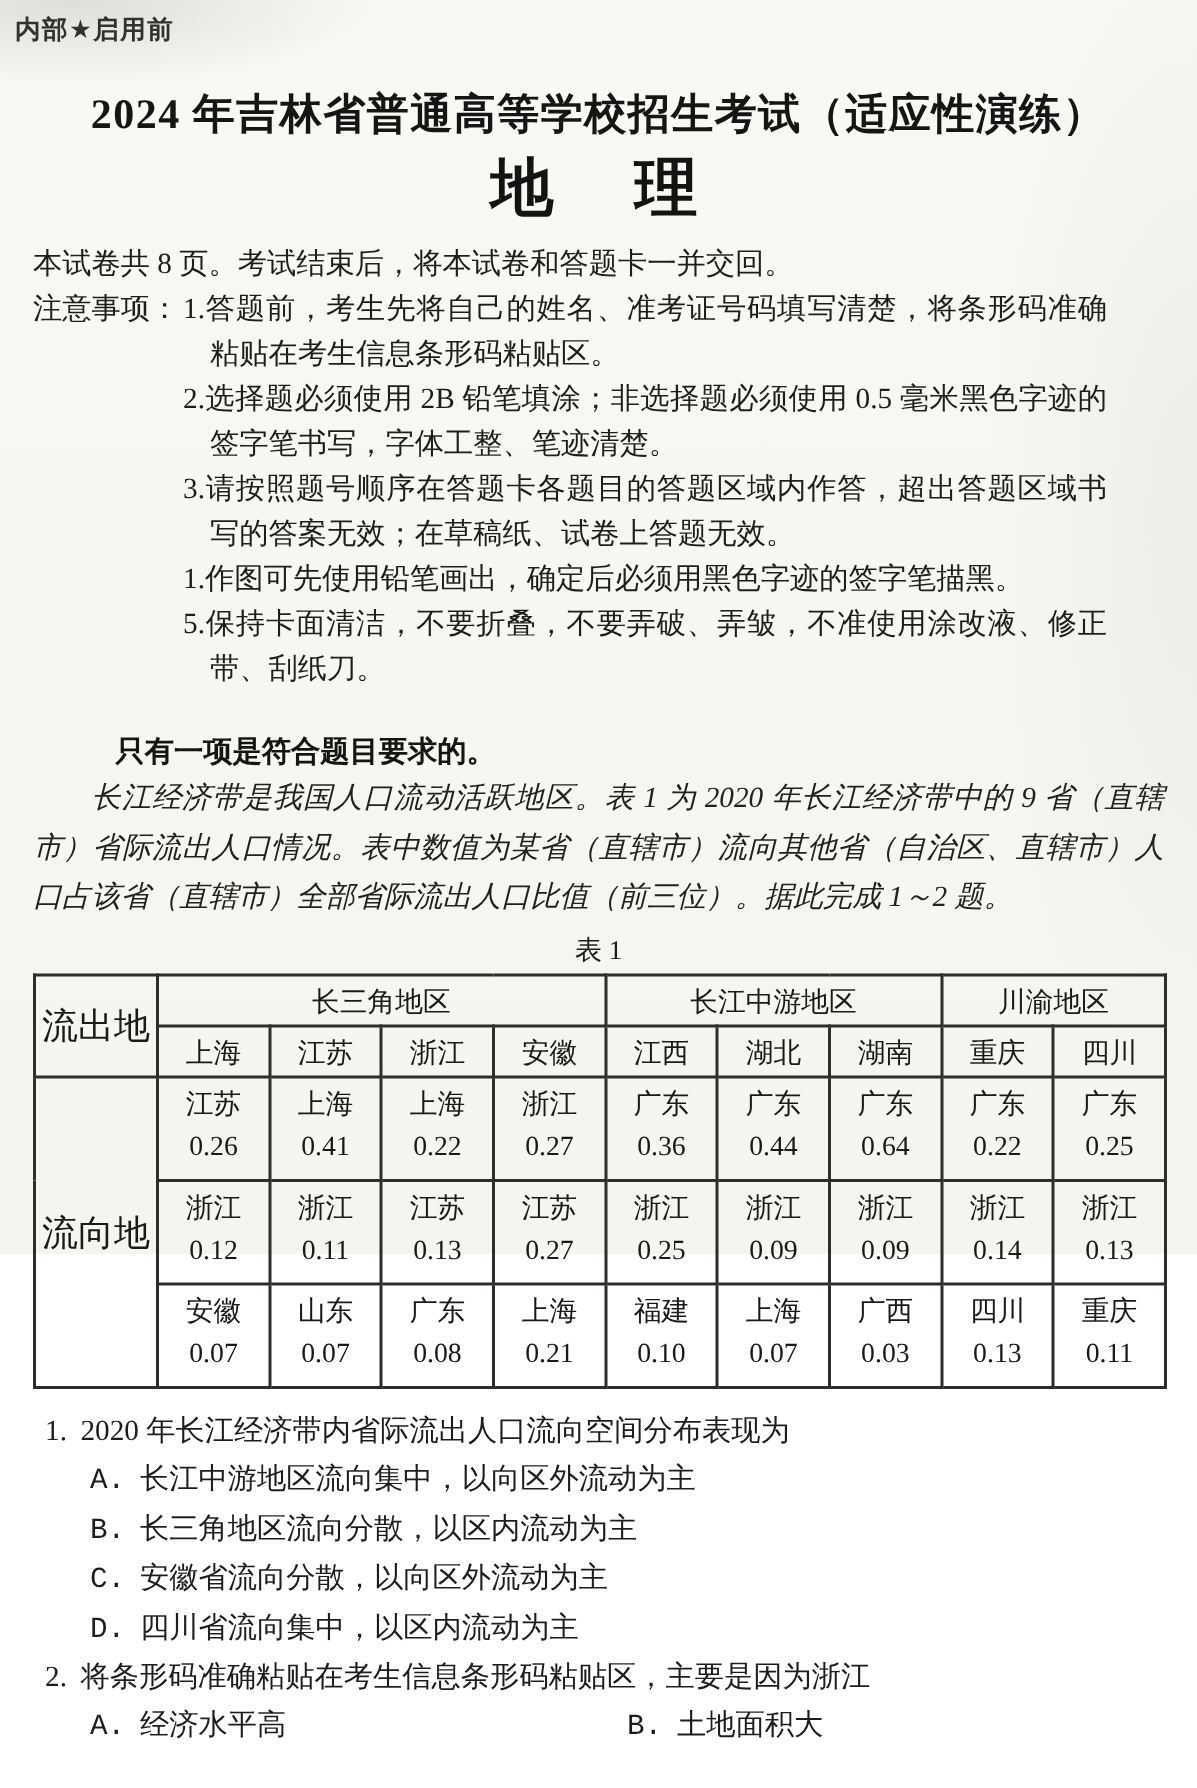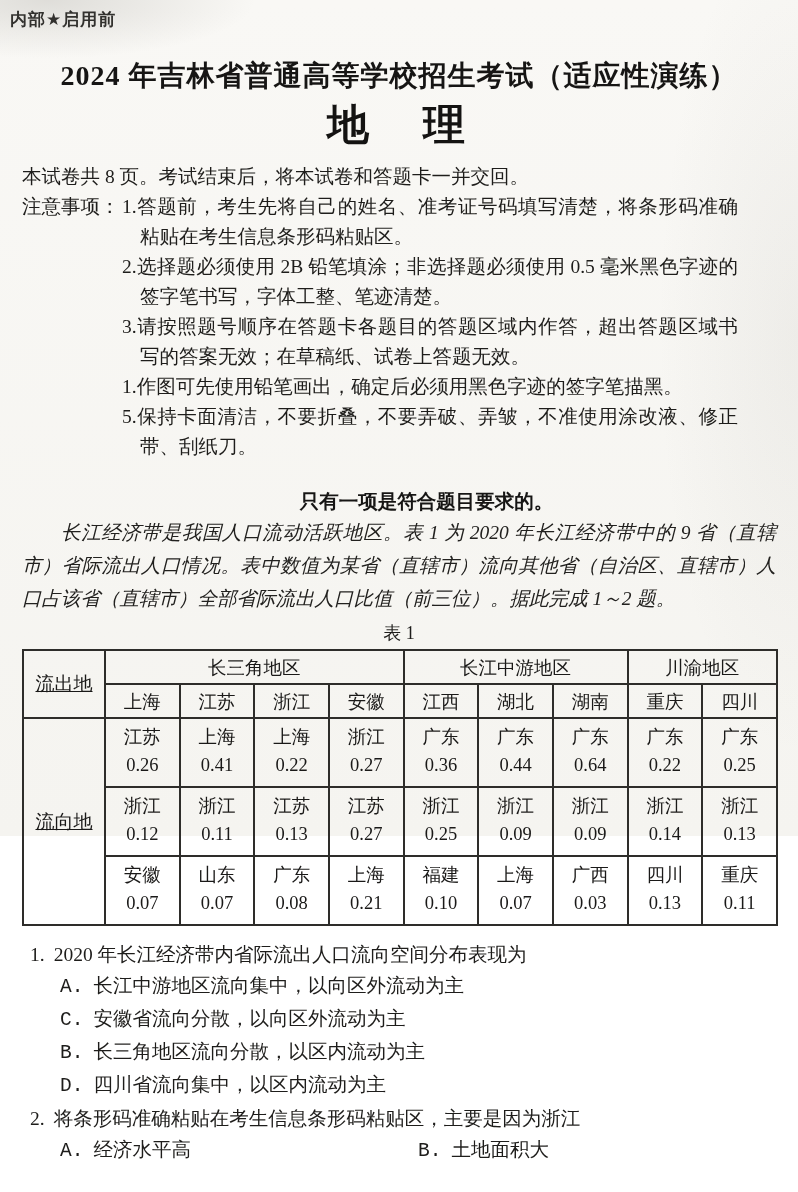--- a/index.html
+++ b/index.html
@@ -32,34 +32,34 @@
   }
   .return-note { font-size: 19.5px; margin-top: 9px; line-height: 30px; }
   .notice { position: relative; padding-left: 100px; padding-right: 38px; font-size: 19.5px; line-height: 30px; }
   .notice-label { position: absolute; left: 0; top: 0; }
   .notice-item { padding-left: 18px; text-indent: -18px; text-align: justify; }
   .section-heading {
     font-family: "Liberation Sans", "DejaVu Sans", sans-serif;
     font-weight: 700; font-size: 19.5px; line-height: 30px;
     margin-top: 6px; color: #161514;
   }
-  .section-heading .line2 { margin-left: 55px; margin-top: 24px; text-align: center; }
+  .section-heading .line2 { margin-left: 55px; margin-top: 24px; }
   .passage {
     font-size: 19.5px; line-height: 33px; 
     text-indent: 2em; text-align: justify; font-style: italic; color: #22211f;
   }
   .table-caption { text-align: center; font-size: 18px; margin-top: 6px; margin-bottom: 4px; }
   table.flow-table {
     border-collapse: collapse; table-layout: fixed;
     width: 756px; margin: 0 auto;
     font-size: 18.5px; color: #1a1918;
   }
   table.flow-table td { border: 2px solid #2e2d2a; text-align: center; vertical-align: middle; }
   td.region, td.prov { height: 34px; }
-  td.corner, td.rowgroup { font-size: 19px; text-decoration: underline; }
+  td.corner, td.rowgroup { font-size: 24px; }
   .cell .dest { margin-top: 6px; line-height: 25px; }
   .cell .val { margin: 3px 0 8px; line-height: 25px; font-family: "Liberation Serif", "DejaVu Serif", serif; }
   .questions { margin-top: 13px; font-size: 19.5px; }
   .question { margin-left: 8px; }
   .stem { line-height: 32px; }
   .qnum { margin-right: 9px; }
   .options { margin-left: 30px; font-family: Liberation Mono, monospace; }
   .option { line-height: 33px; }
   .olabel { margin-right: 10px; }
   .options.two-col { display: grid; grid-template-columns: 358px 1fr; }
@@ -243,22 +243,22 @@
           </td>
         </tr>
       </tbody>
   </table>
 
   <div class="questions">
       <div class="question">
         <div class="stem"><span class="qnum">1.</span><span class="qtext">2020 年长江经济带内省际流出人口流向空间分布表现为</span></div>
         <div class="options one-col">
           <div class="option"><span class="olabel">A.</span><span class="otext">长江中游地区流向集中，以向区外流动为主</span></div>
+          <div class="option"><span class="olabel">B.</span><span class="otext">长三角地区流向分散，以区内流动为主</span></div>
           <div class="option"><span class="olabel">C.</span><span class="otext">安徽省流向分散，以向区外流动为主</span></div>
-          <div class="option"><span class="olabel">B.</span><span class="otext">长三角地区流向分散，以区内流动为主</span></div>
           <div class="option"><span class="olabel">D.</span><span class="otext">四川省流向集中，以区内流动为主</span></div>
         </div>
       </div>
       <div class="question">
         <div class="stem"><span class="qnum">2.</span><span class="qtext">将条形码准确粘贴在考生信息条形码粘贴区，主要是因为浙江</span></div>
         <div class="options two-col">
           <div class="option"><span class="olabel">A.</span><span class="otext">经济水平高</span></div>
           <div class="option"><span class="olabel">B.</span><span class="otext">土地面积大</span></div>
         </div>
       </div>

